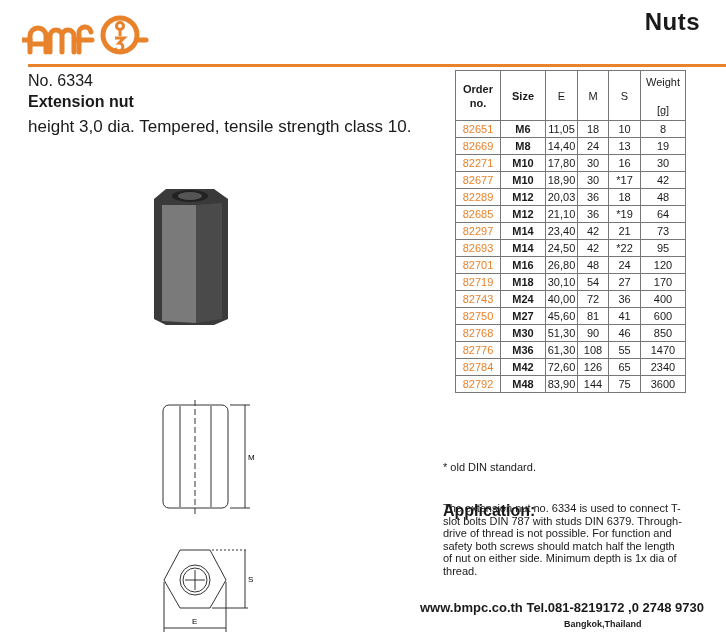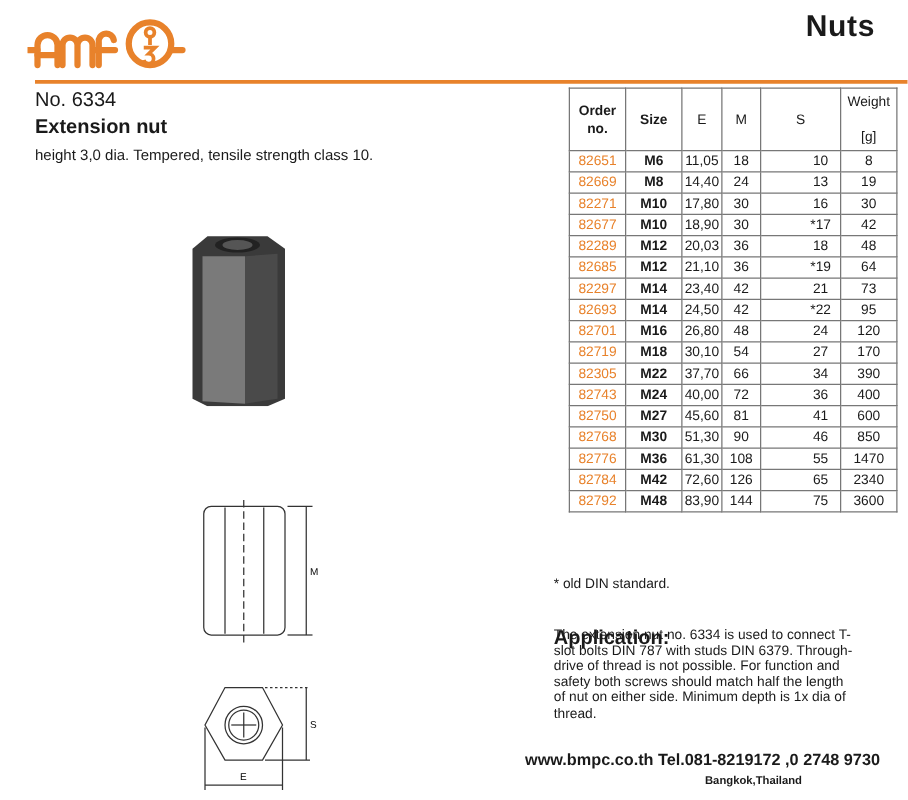--- a/index.html
+++ b/index.html
@@ -2,32 +2,32 @@
 <html><head>
 <meta charset="utf-8">
 <style>
   html,body{margin:0;padding:0;background:#fff;}
   body{width:726px;height:640px;position:relative;overflow:hidden;font-family:"Liberation Sans",sans-serif;color:#1a1a1a;}
   .logo{position:absolute;left:22px;top:14px;width:150px;height:42px;}
   .cat-title{position:absolute;right:26px;top:8px;font-size:24px;font-weight:bold;letter-spacing:0.5px;color:#1a1a1a;}
   .rule{position:absolute;left:28px;top:64px;width:698px;height:3px;background:#e8822b;}
   .prodno{position:absolute;left:28px;top:72px;font-size:16px;font-weight:normal;}
   .prodname{position:absolute;left:28px;top:93px;font-size:16px;font-weight:bold;}
-  .prodsub{position:absolute;left:28px;top:117px;font-size:12px;}
+  .prodsub{position:absolute;left:28px;top:117px;font-size:17px;}
   .photo{position:absolute;left:152px;top:185px;width:80px;height:140px;}
   .drawing{position:absolute;left:160px;top:400px;width:120px;height:235px;}
   table.spec{position:absolute;left:443px;top:70px;border-collapse:collapse;font-size:11px;margin-left:12px;}
   table.spec th,table.spec td{border:1px solid #777;text-align:center;padding:0;height:16px;}
   table.spec th{font-weight:normal;height:49px;font-size:11px;line-height:14px;}
   table.spec th.b{font-weight:bold;}
   table.spec td.order{color:#e8822b;width:44px;}
   table.spec td.size{font-weight:bold;width:44px;}
   table.spec td.e{width:31px;}
   table.spec td.m{width:30px;}
-  table.spec td.s{width:31px;padding-left:32px;}
+  table.spec td.s{width:31px;}
   table.spec td.w{width:44px;}
   .footnote{position:absolute;left:443px;top:461px;font-size:11px;}
   .apptitle{position:absolute;left:443px;top:478px;font-size:16px;font-weight:bold;margin-top:24px;}
   .apptext{position:absolute;left:443px;top:502px;width:240px;font-size:11px;line-height:12.5px;}
   .contact{position:absolute;left:420px;top:600px;font-size:13px;font-weight:bold;white-space:nowrap;}
   .city{position:absolute;left:526px;top:619px;font-size:9px;font-weight:bold;padding-left:38px;}
 </style>
 </head>
 <body>
 
@@ -176,28 +176,20 @@
       </tr>
       <tr>
         <td class="order">82719</td>
         <td class="size">M18</td>
         <td class="e">30,10</td>
         <td class="m">54</td>
         <td class="s">27</td>
         <td class="w">170</td>
       </tr>
       <tr>
-        <td class="order">82305</td>
-        <td class="size">M22</td>
-        <td class="e">37,70</td>
-        <td class="m">66</td>
-        <td class="s">34</td>
-        <td class="w">390</td>
-      </tr>
-      <tr>
         <td class="order">82743</td>
         <td class="size">M24</td>
         <td class="e">40,00</td>
         <td class="m">72</td>
         <td class="s">36</td>
         <td class="w">400</td>
       </tr>
       <tr>
         <td class="order">82750</td>
         <td class="size">M27</td>

